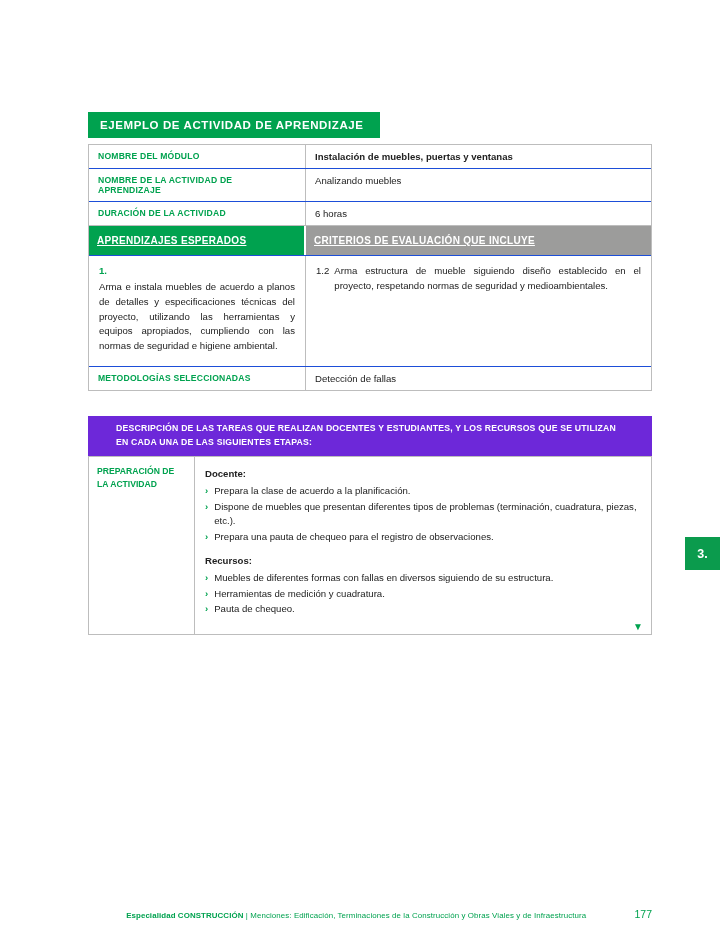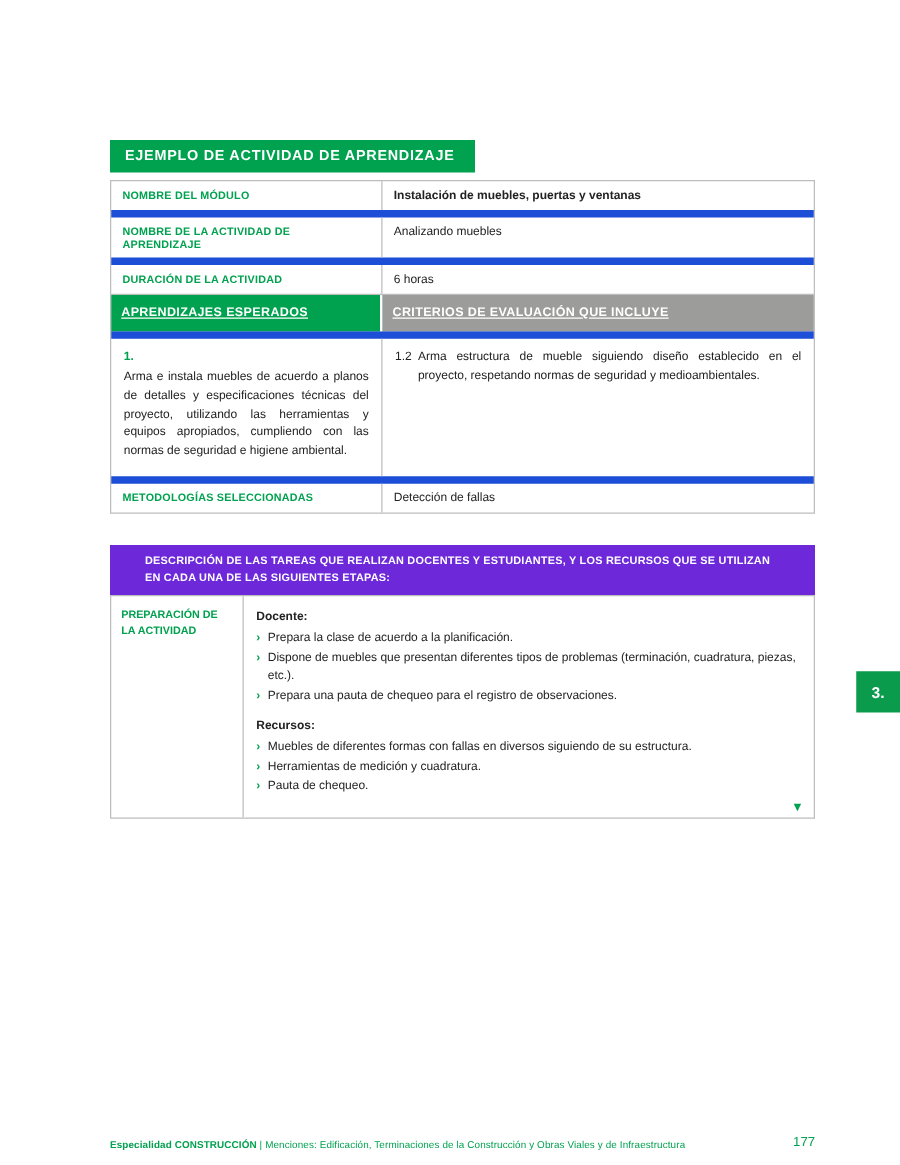--- a/index.html
+++ b/index.html
@@ -33,21 +33,21 @@
     margin-bottom: 6px;
     margin-top: 41px;
   }
   
   .tbl {
     border: 1px solid #bdbdbd;
     background: #ffffff;
   }
   .row {
     display: flex;
-    border-top: 6px solid #1d4ed8;
+    border-top: 1px solid #1d4ed8;
   }
   .row:first-child { border-top: none; }
   .cell {
     box-sizing: border-box;
     padding: 6px 9px;
   }
   .cell.label {
     width: 217px;
     color: #00a24f;
     font-weight: bold;
@@ -157,20 +157,21 @@
     position: absolute;
     left: 88px;
     top: 877px;
     width: 564px;
     display: flex;
     align-items: flex-end;
     color: #00a24f;
   }
   .footer-text {
     flex: 1;
+    text-align: center;
     font-size: 7.9px;
     letter-spacing: 0.1px;
   }
   .footer-text .bold { font-weight: bold; }
   .page-num {
     font-size: 10.5px;
     font-weight: normal;
     margin-left: 10px;
     margin-top: 31px;
   }

